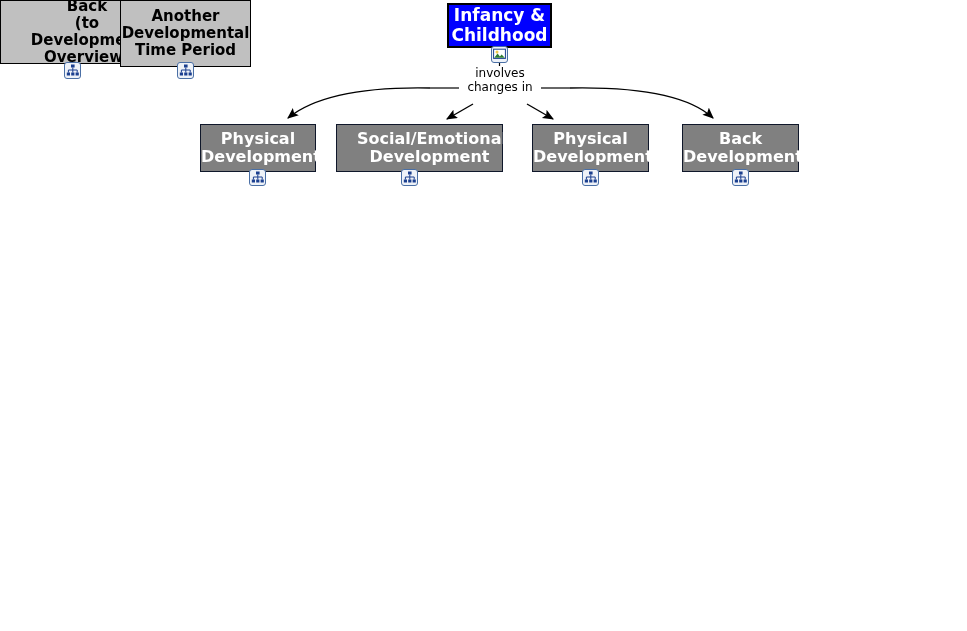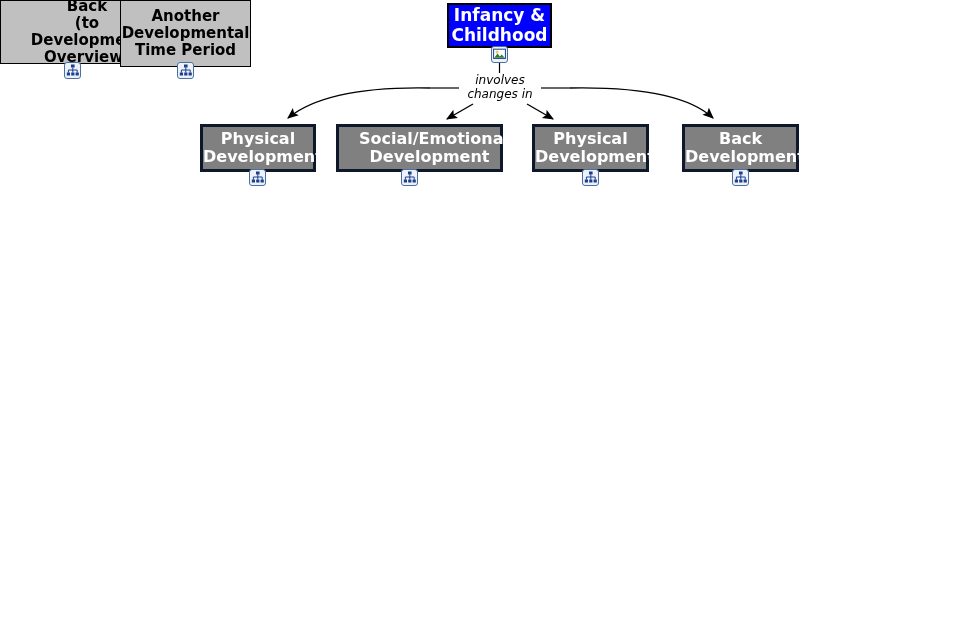--- a/index.html
+++ b/index.html
@@ -70,21 +70,21 @@
     background: #0000ff;
     border: 2px solid #000000;
     color: #ffffff;
     font-weight: bold;
     font-size: 17px;
   }
 
   
   .node.concept {
     background: #808080;
-    border: 3px solid #0f172a;
+    border: 1px solid #0f172a;
     color: #ffffff;
     font-weight: bold;
     font-size: 16px;
   }
 
   
   .marker {
     position: absolute;
     width: 17px;
     height: 17px;
@@ -169,21 +169,21 @@
   <div class="node concept" id="node-cognitive" style="left:532px; top:124px; width:117px; height:48px;">
     <span class="label">Physical
 Development</span>
   </div>
 
   <div class="node concept" id="node-moral" style="left:682px; top:124px; width:117px; height:48px;">
     <span class="label">Back
 Development</span>
   </div>
 
-  <div class="edge-label" style="left:459px; top:73px; width:82px;font-style:italic;">involves
+  <div class="edge-label" style="left:459px; top:66px; width:82px;">involves
 changes in</div>
 
   <div class="marker" style="left:64px; top:62px;">
     <svg width="13" height="13" viewBox="0 0 13 13" aria-hidden="true">
       <rect x="5" y="0.5" width="3.6" height="3" fill="#1b3f8f"></rect>
       <path d="M6.8,3.5 L6.8,6 M2.4,6 L11.2,6 M2.4,6 L2.4,8.5 M6.8,6 L6.8,8.5 M11.2,6 L11.2,8.5" stroke="#1b3f8f" stroke-width="1" fill="none"></path>
       <rect x="0.8" y="8.5" width="3.2" height="3" fill="#1b3f8f"></rect>
       <rect x="5.2" y="8.5" width="3.2" height="3" fill="#1b3f8f"></rect>
       <rect x="9.6" y="8.5" width="3.2" height="3" fill="#1b3f8f"></rect>
     </svg>

